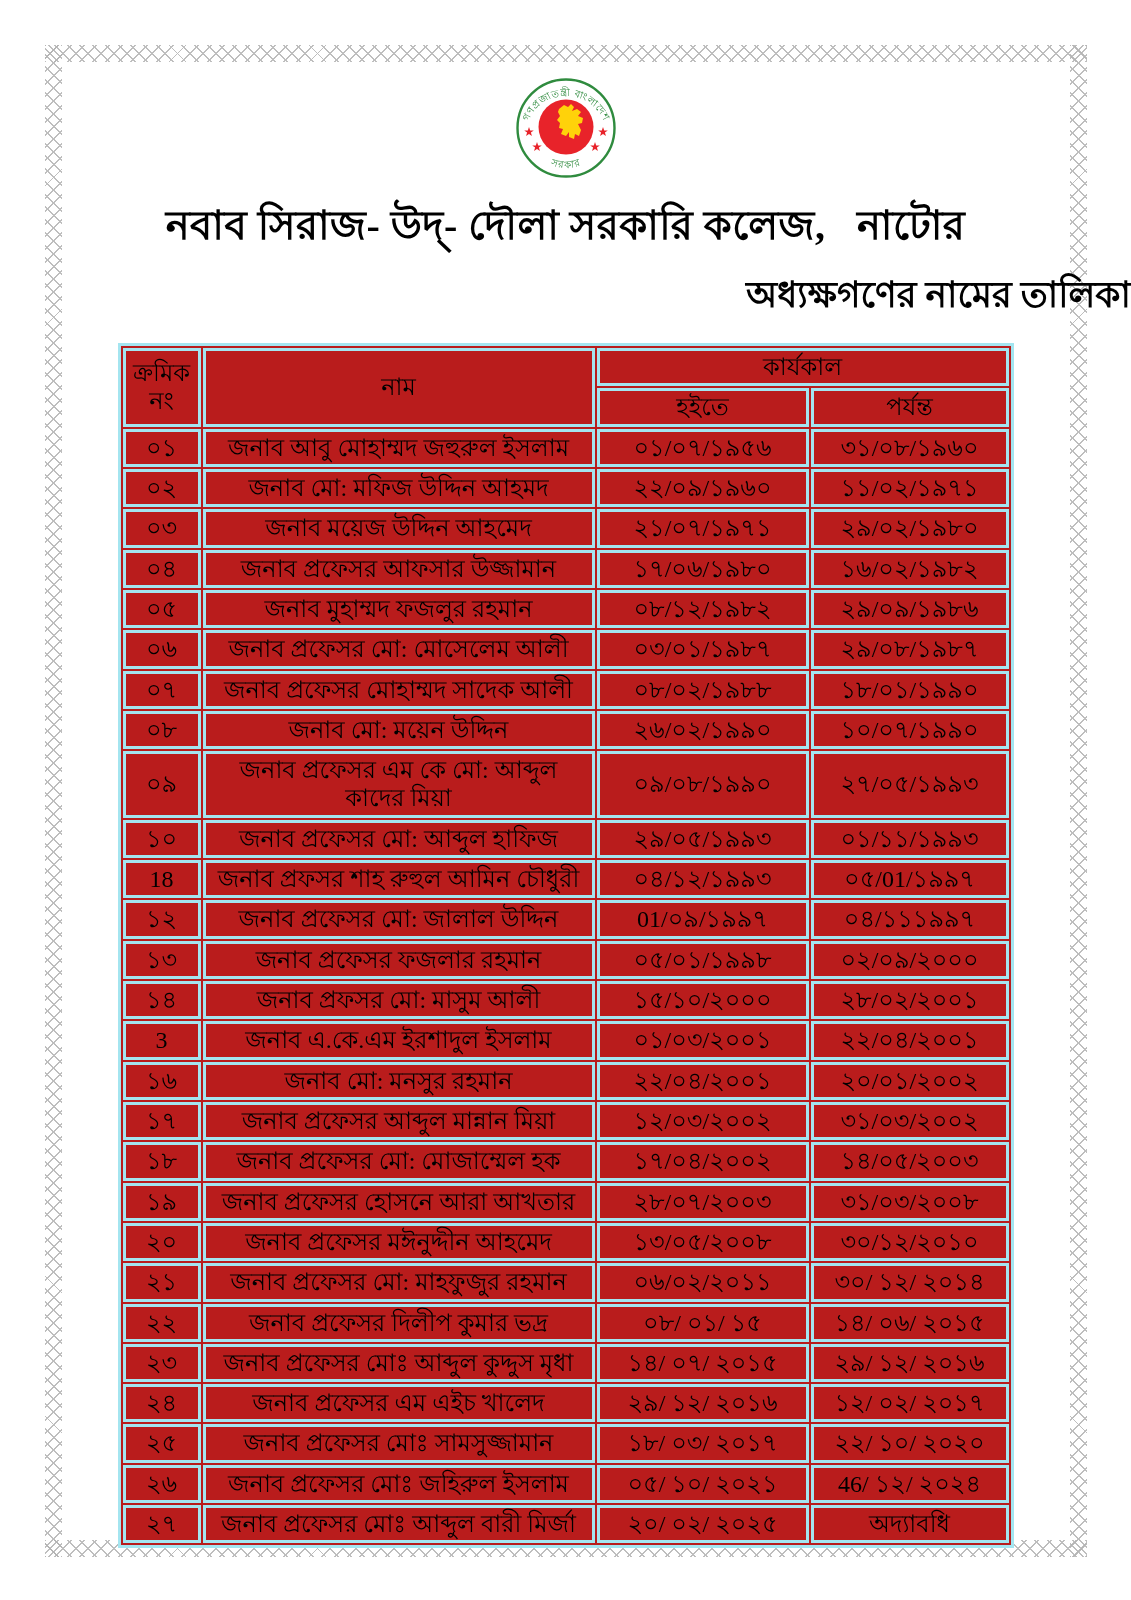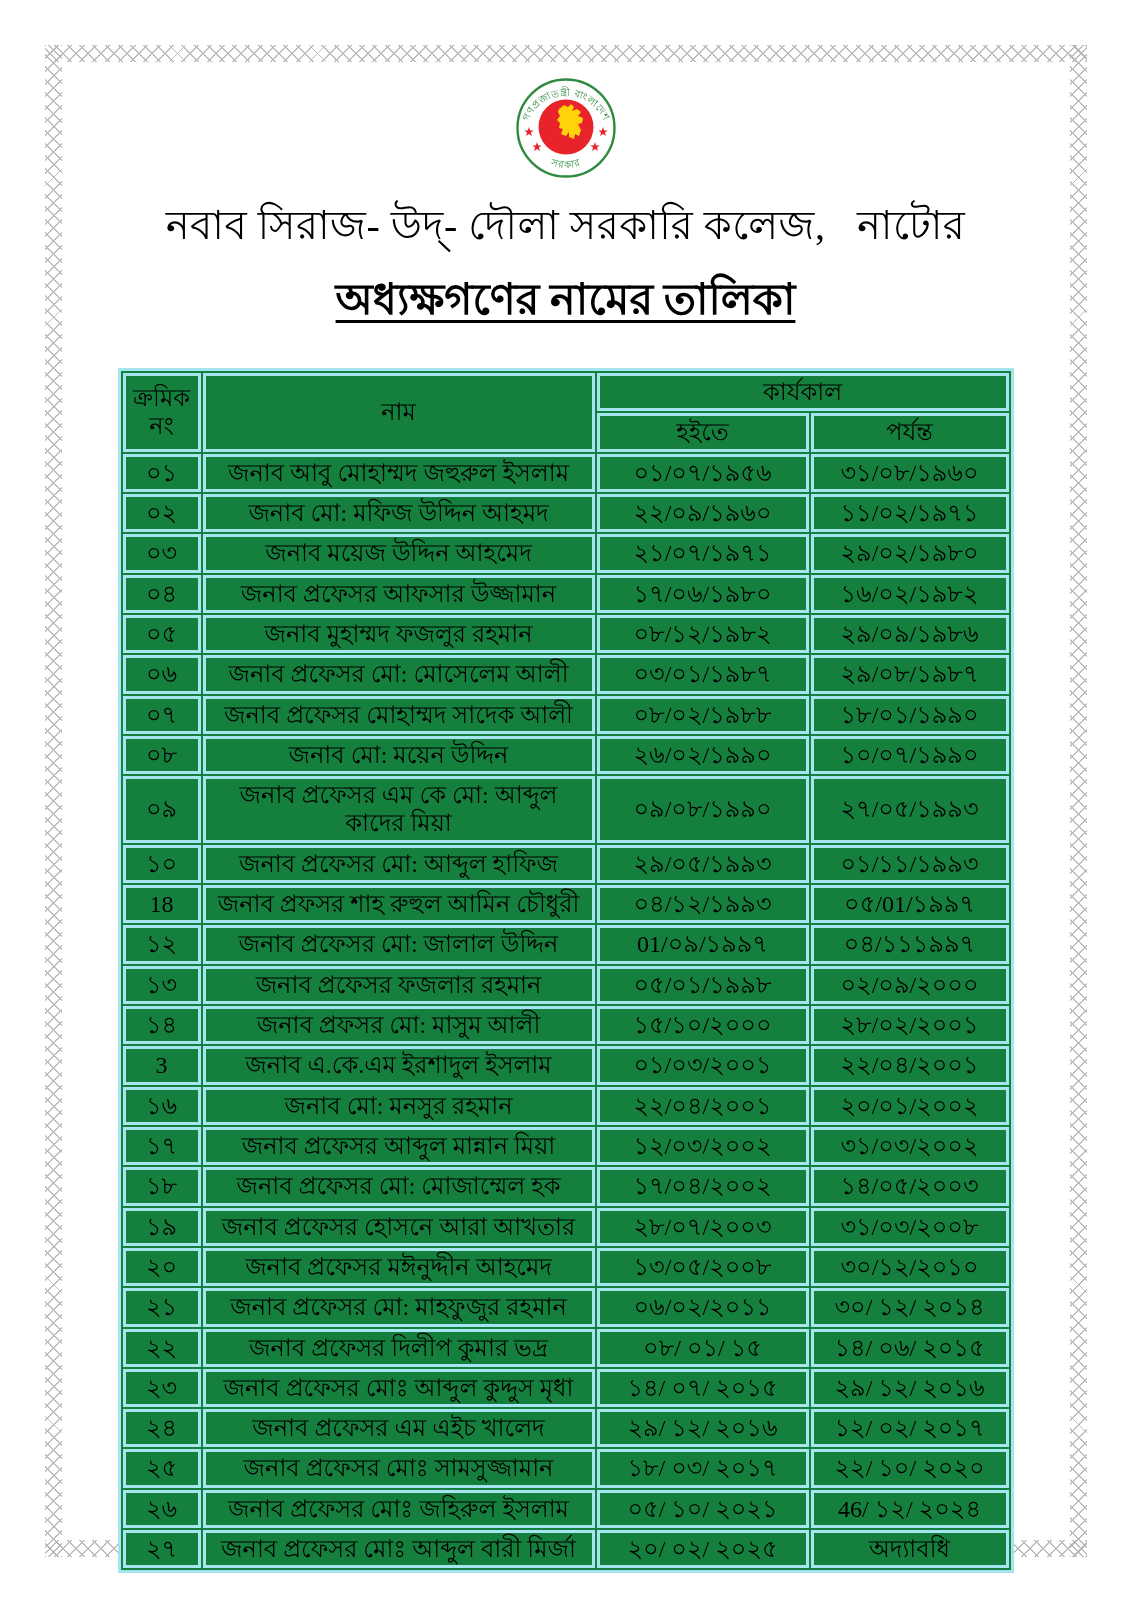--- a/index.html
+++ b/index.html
@@ -15,26 +15,26 @@
   }
   .strip.top    { left:45px;  top:45px;    width:1042px; height:17px; }
   .strip.bottom { left:45px;  top:1540px;  width:1042px; height:17px; }
   .strip.left   { left:45px;  top:45px;    width:17px;   height:1512px; }
   .strip.right  { left:1070px;top:45px;    width:17px;   height:1512px; }
 
   .content { position:absolute; left:0; top:0; width:1131px; padding-top:76px; text-align:center; }
 
   .emblem { width:104px; height:104px; display:inline-block; }
 
-  h1.title { font-size:40px; font-weight:normal; margin-top:10px; white-space:pre; letter-spacing:.5px; }
-  h2.subtitle { font-size:43px; font-weight:bold; margin-top:6px; text-decoration:underline;
-    text-decoration-thickness:3px; text-underline-offset:6px; }
-
-  table.roster { margin:30px auto 0; width:894px; border-collapse:separate; border-spacing:2px;
-    border:3px solid #a4e5f0; background:#15803d; table-layout:fixed; }
+  h1.title { font-size:40px; font-weight:bold; margin-top:10px; white-space:pre; letter-spacing:.5px; }
+  h2.subtitle { font-size:36px; font-weight:bold; margin-top:6px; 
+    text-decoration-thickness:3px; text-underline-offset:6px;text-align:right; }
+
+  table.roster { margin:16px auto 0; width:894px; border-collapse:separate; border-spacing:2px;
+    border:3px solid #a4e5f0; background:#b91c1c; table-layout:fixed; }
   table.roster th, table.roster td { border:3px solid #a4e5f0; font-weight:normal;
     font-size:24px; line-height:1.18; vertical-align:middle; padding:2px 4px; }
   col.c-serial { width:78px; }
   col.c-name   { width:392px; }
   col.c-from   { width:212px; }
   col.c-to     { width:198px; }
   thead th { height:34px; text-align:center; }
   tbody td { height:35px; text-align:center; }
   td.col-name { text-align:center; padding-left:26px; white-space:pre-line; }
   th.h-serial { line-height:1.3; }

